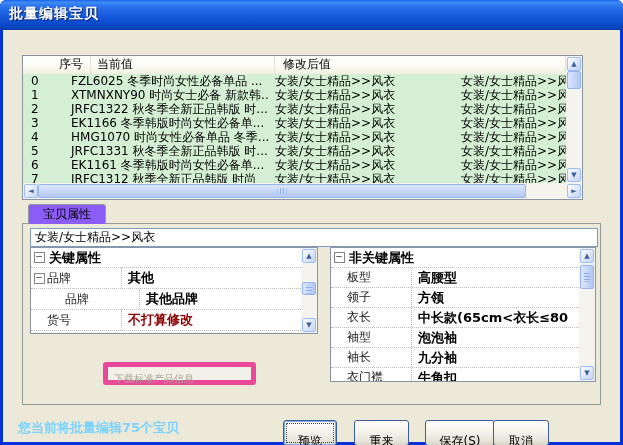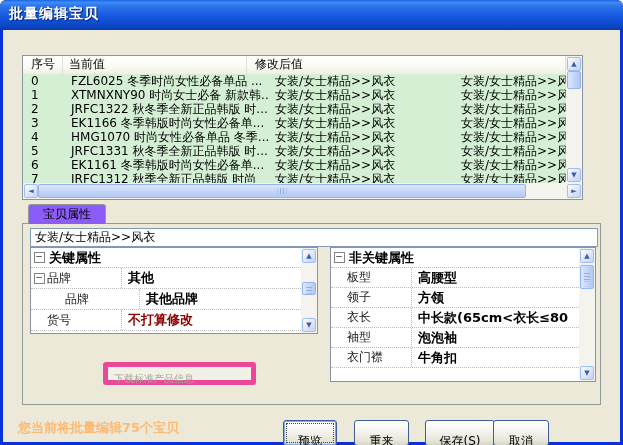--- a/index.html
+++ b/index.html
@@ -18,21 +18,21 @@
     position:absolute;left:9px;top:5px;color:#fff;font-size:14px;font-weight:bold;
     text-shadow:1px 1px 1px #0A246A;letter-spacing:1px;
   }
   .content{position:absolute;left:3px;top:30px;width:617px;height:412px;background:#ECE9D8;}
 
   
   .listview{position:absolute;left:22px;top:55px;width:561px;height:145px;background:#fff;
     border:1px solid #8A93A2;box-sizing:border-box;}
   .lv-header{position:absolute;left:0;top:0;right:16px;height:18px;display:flex;
     background:linear-gradient(180deg,#FFFFFF 0%,#FAFAF4 60%,#F0EFE2 100%);
-    border-bottom:1px solid #D8D5C0;}
+    border-bottom:1px solid #D8D5C0;padding-left:28px;}
   .lvh{box-sizing:border-box;border-right:1px solid #E2E0D2;line-height:17px;
     padding-left:8px;white-space:nowrap;overflow:hidden;}
   .c-no{width:40px;flex:none;}
   .c-name{width:206px;flex:none;}
   .c-cur{width:184px;flex:none;padding-left:6px;}
   .c-mod{flex:1;padding-left:8px;}
   .lv-body{position:absolute;left:0;top:18px;right:16px;bottom:16px;overflow:hidden;background:#fff;}
   .lv-row{display:flex;height:14px;line-height:14px;background:#D4EFD4;font-size:12px;}
   .lvc{box-sizing:border-box;padding-left:8px;white-space:nowrap;overflow:hidden;}
   .lv-row .c-cur{padding-left:6px;}
@@ -83,21 +83,21 @@
   .panel-right .attr-label{width:64px;}
   .attr-label.indent{padding-left:18px;}
   .attr-value{flex:1;padding-left:6px;font-weight:bold;font-size:13px;white-space:nowrap;overflow:hidden;}
   .attr-value.red{color:#8B0000;}
   .attr-title{padding-left:2px;font-family:Liberation Mono, monospace;}
 
   
   .dl-btn{position:absolute;left:103px;top:362px;width:153px;height:23px;box-sizing:border-box;
     background:#F2F1E8;border:5px solid #ec4899;border-radius:3px;color:#A7A494;
     font-size:10px;text-align:left;line-height:21px;font-family:inherit;}
-  .status{position:absolute;left:18px;top:419px;color:#fdba74;font-weight:bold;font-size:13px;}
+  .status{position:absolute;left:18px;top:419px;color:#7dd3fc;font-weight:bold;font-size:13px;}
   .btn{position:absolute;top:420px;height:19px;box-sizing:border-box;
     border:1px solid #3B5E98;border-radius:3px;font-family:inherit;font-size:12px;color:#000;
     background:linear-gradient(180deg,#FFFFFF 0%,#F4F3EC 45%,#E8E5DA 80%,#D8D5C8 100%);
     text-align:center;line-height:16px;padding:12px;}
   .btn-preview{left:283px;width:54px;}
   .btn-redo{left:354px;width:55px;}
   .btn-save{left:425px;width:70px;}
   .btn-cancel{left:493px;width:56px;}
   .btn.focus{box-shadow:0 0 0 1px #7EABE8 inset;}
   .btn.focus::after{content:"";position:absolute;left:2px;right:2px;top:2px;bottom:2px;
@@ -266,20 +266,25 @@
             <span class="attr-label">衣长</span>
             <span class="attr-value">中长款(65cm&lt;衣长≤80</span>
           </div>
 
           <div class="attr-row">
             <span class="expcol"></span>
             <span class="attr-label">袖型</span>
             <span class="attr-value">泡泡袖</span>
           </div>
 
+          <div class="attr-row">
+            <span class="expcol"></span>
+            <span class="attr-label">袖长</span>
+            <span class="attr-value">九分袖</span>
+          </div>
 
           <div class="attr-row">
             <span class="expcol"></span>
             <span class="attr-label">衣门襟</span>
             <span class="attr-value">牛角扣</span>
           </div>
         </div>
     </div>
     <div class="vscroll" style="bottom:0;">
       <div class="sb-btn sb-up">▲</div>

